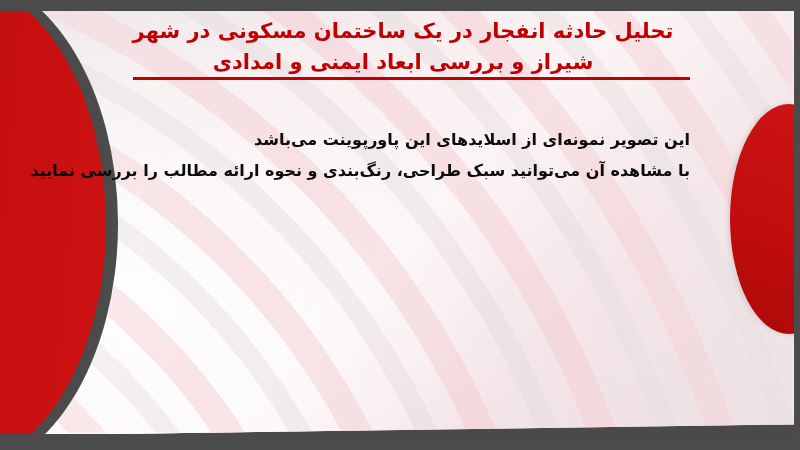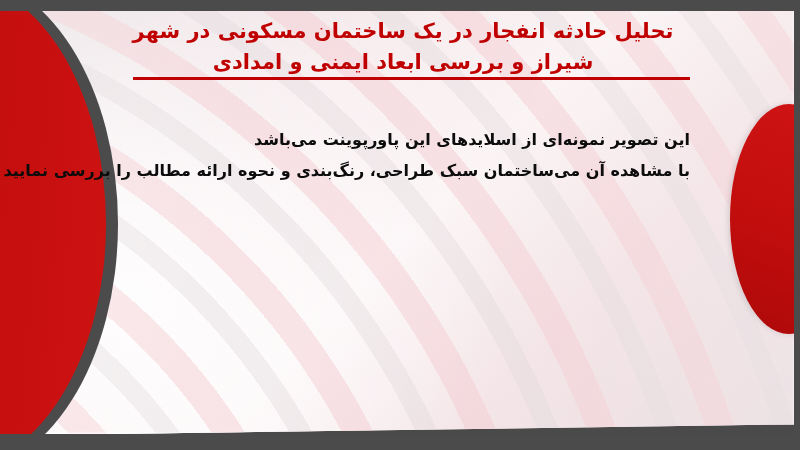--- a/index.html
+++ b/index.html
@@ -188,20 +188,20 @@
   <div class="right-halfcircle"></div>
 
   <div class="title-block">
     <div class="title-line">تحلیل حادثه انفجار در یک ساختمان مسکونی در شهر</div>
     <div class="title-line">شیراز و بررسی ابعاد ایمنی و امدادی</div>
   </div>
   <div class="title-rule"></div>
 
   <div class="body-block">
     <div class="body-line">این تصویر نمونه‌ای از اسلایدهای این پاورپوینت می‌باشد</div>
-    <div class="body-line">با مشاهده آن می‌ساختمان سبک طراحی، رنگ‌بندی و نحوه ارائه مطالب را بررسی نمایید</div>
+    <div class="body-line">با مشاهده آن می‌توانید سبک طراحی، رنگ‌بندی و نحوه ارائه مطالب را بررسی نمایید</div>
   </div>
 
   <div class="frame-top"></div>
   <div class="frame-right"></div>
   <div class="frame-bottom"></div>
 
 </div>
 
 </body></html>

